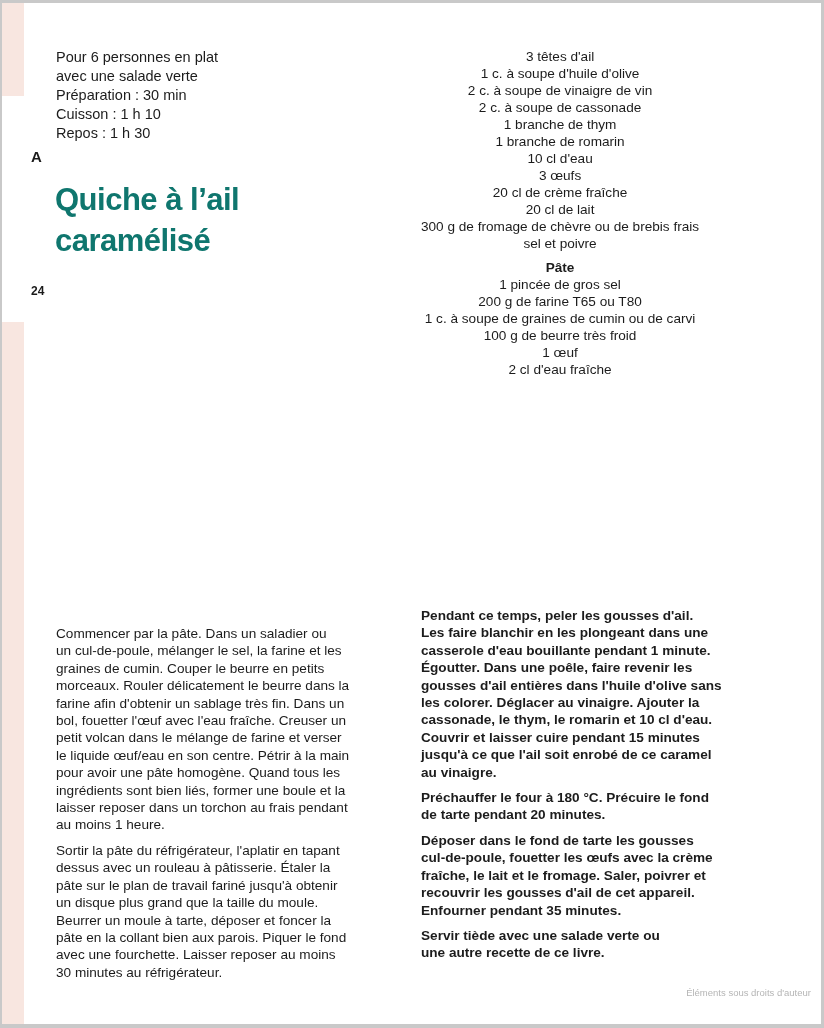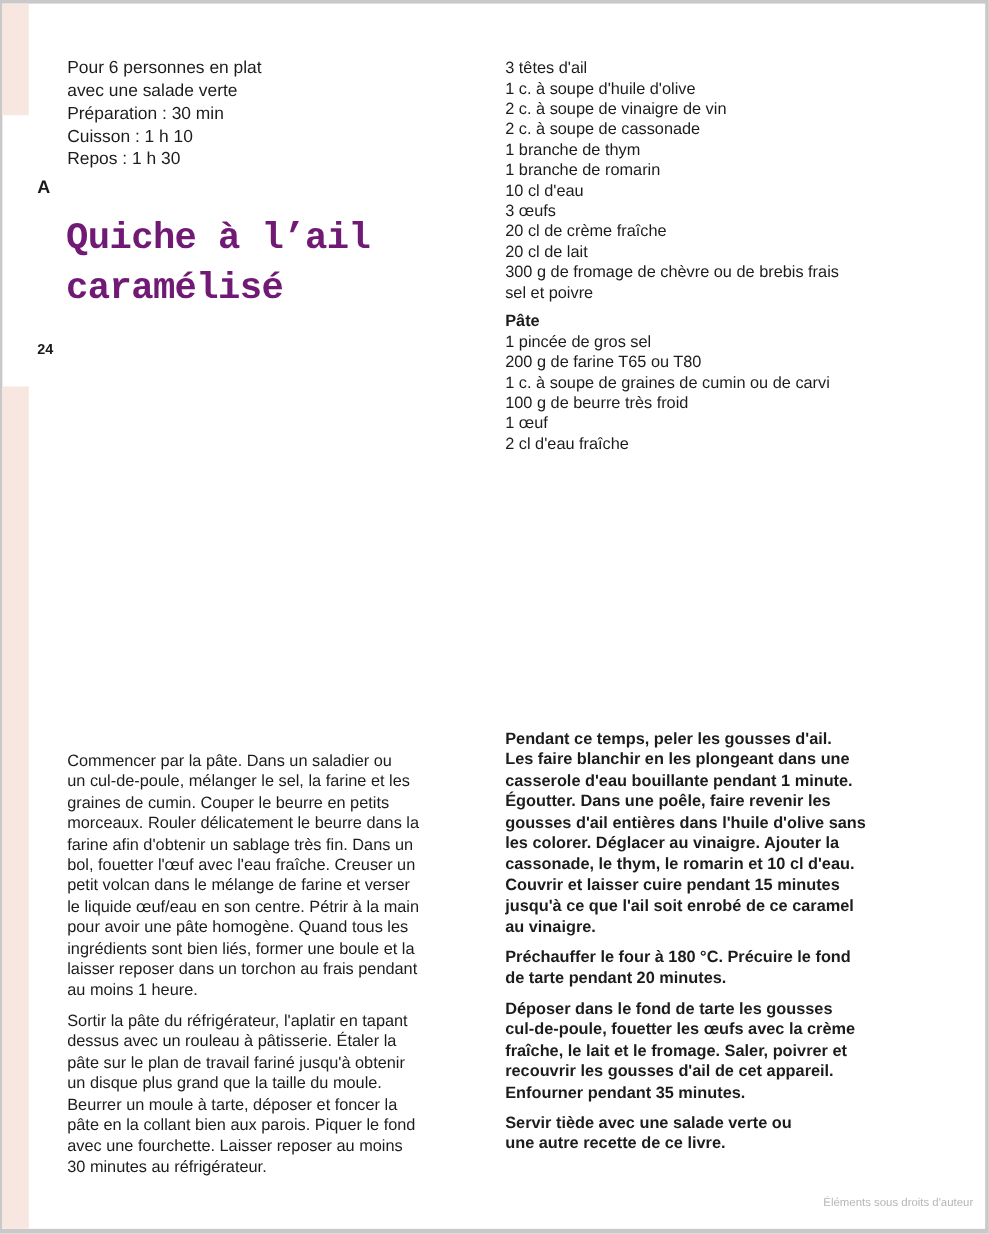--- a/index.html
+++ b/index.html
@@ -41,47 +41,46 @@
     }
     .meta div { white-space: nowrap; }
     .title {
       position: absolute;
       left: 53px; top: 176px;
       margin: 0;
       font-size: 31px;
       line-height: 41px;
       font-weight: bold;
       letter-spacing: -0.5px;
-      color: #701a75;
-      font-family: Liberation Mono, monospace;
+      color: #0f766e;
     }
     .title div { white-space: nowrap; }
     .ingredients {
       position: absolute;
       left: 419px; top: 45px;
       font-size: 13.6px;
       line-height: 17px;
     }
-    .ingredients div { white-space: nowrap; }
+    .ingredients div { white-space: nowrap; text-align: center; }
     .ingredients .sub {
       font-weight: bold;
       margin-top: 7px;
     }
     .col {
       position: absolute;
       font-size: 13.6px;
       line-height: 17.4px;
     }
     .col.left { left: 54px; top: 622px; width: 340px; }
     .col.right { left: 419px; top: 604px; width: 330px; font-weight: bold; }
     .col p { margin: 0 0 8px 0; }
     .col .line { display: block; white-space: nowrap; }
     .copyright {
       position: absolute;
-      right: 10px; bottom: 16px;
+      right: 10px; bottom: 26px;
       font-size: 9.5px;
       color: #b5b5b5;
     }
   </style>
 </head>
 <body>
 
 <div class="page">
   <div class="tab-band top"></div>
   <div class="tab-band bottom"></div>

